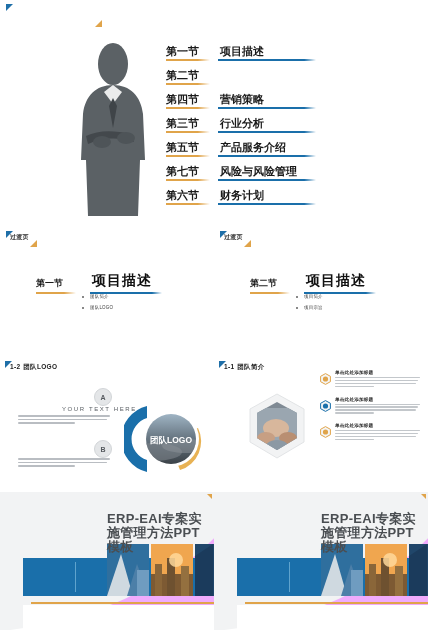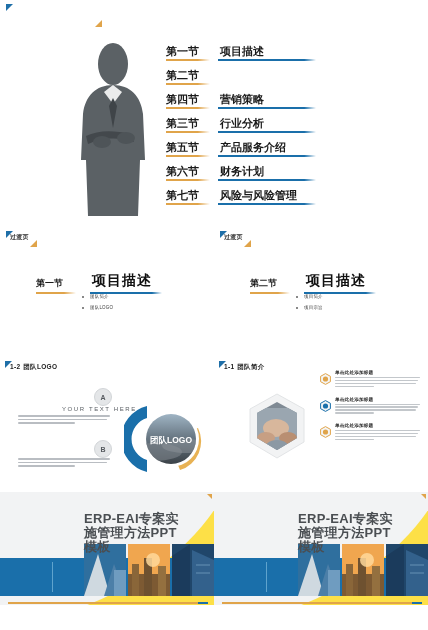--- a/index.html
+++ b/index.html
@@ -130,21 +130,21 @@
   .tlist{position:absolute;left:106px;top:12px;width:100px;}
   .titem{display:flex;margin-bottom:8px;}
   .ticon{
     width:11px;height:12px;flex:none;margin-right:4px;margin-top:1px;
   }
   .ttxt{flex:1;}
   .ttl{font-size:4.6px;font-weight:bold;color:#2b2b2b;margin-bottom:2px;letter-spacing:.2px;}
   .tbody div{height:1.3px;background:#c3c7cb;margin-bottom:1.6px;border-radius:1px;}
 
   
-  .cover{position:absolute;inset:0;background:#fde047;}
+  .cover{position:absolute;inset:0;background:#f0abfc;margin-left:23px;}
   .cover .swoosh{
     position:absolute;left:-40px;top:-70px;width:290px;height:200px;
     background:#f2f3f4;border-radius:0 0 100% 0;
     transform:rotate(-4deg);
   }
   .cover .band{
     position:absolute;left:0;top:66px;width:100%;height:38px;background:#1a6faa;
   }
   .cover .band-tick{
     position:absolute;left:52px;top:70px;width:1px;height:30px;background:#5fa3cd;
@@ -206,26 +206,26 @@
       </div>
       <div class="menu-row">
         <div class="menu-idx">第三节</div>
         <div class="menu-lbl">行业分析</div>
       </div>
       <div class="menu-row">
         <div class="menu-idx">第五节</div>
         <div class="menu-lbl">产品服务介绍</div>
       </div>
       <div class="menu-row">
+        <div class="menu-idx">第七节</div>
+        <div class="menu-lbl">风险与风险管理</div>
+      </div>
+      <div class="menu-row">
         <div class="menu-idx">第六节</div>
         <div class="menu-lbl">财务计划</div>
-      </div>
-      <div class="menu-row">
-        <div class="menu-idx">第七节</div>
-        <div class="menu-lbl">风险与风险管理</div>
       </div>
     </div>
   </div>
 
   <div class="slide">
     <div class="mark-blue" style="left:6px;top:3px;"></div>
     <div class="mark-orange" style="left:30px;top:12px;"></div>
     <div class="tp-tag">过渡页</div>
 
     <div class="tp-center">

